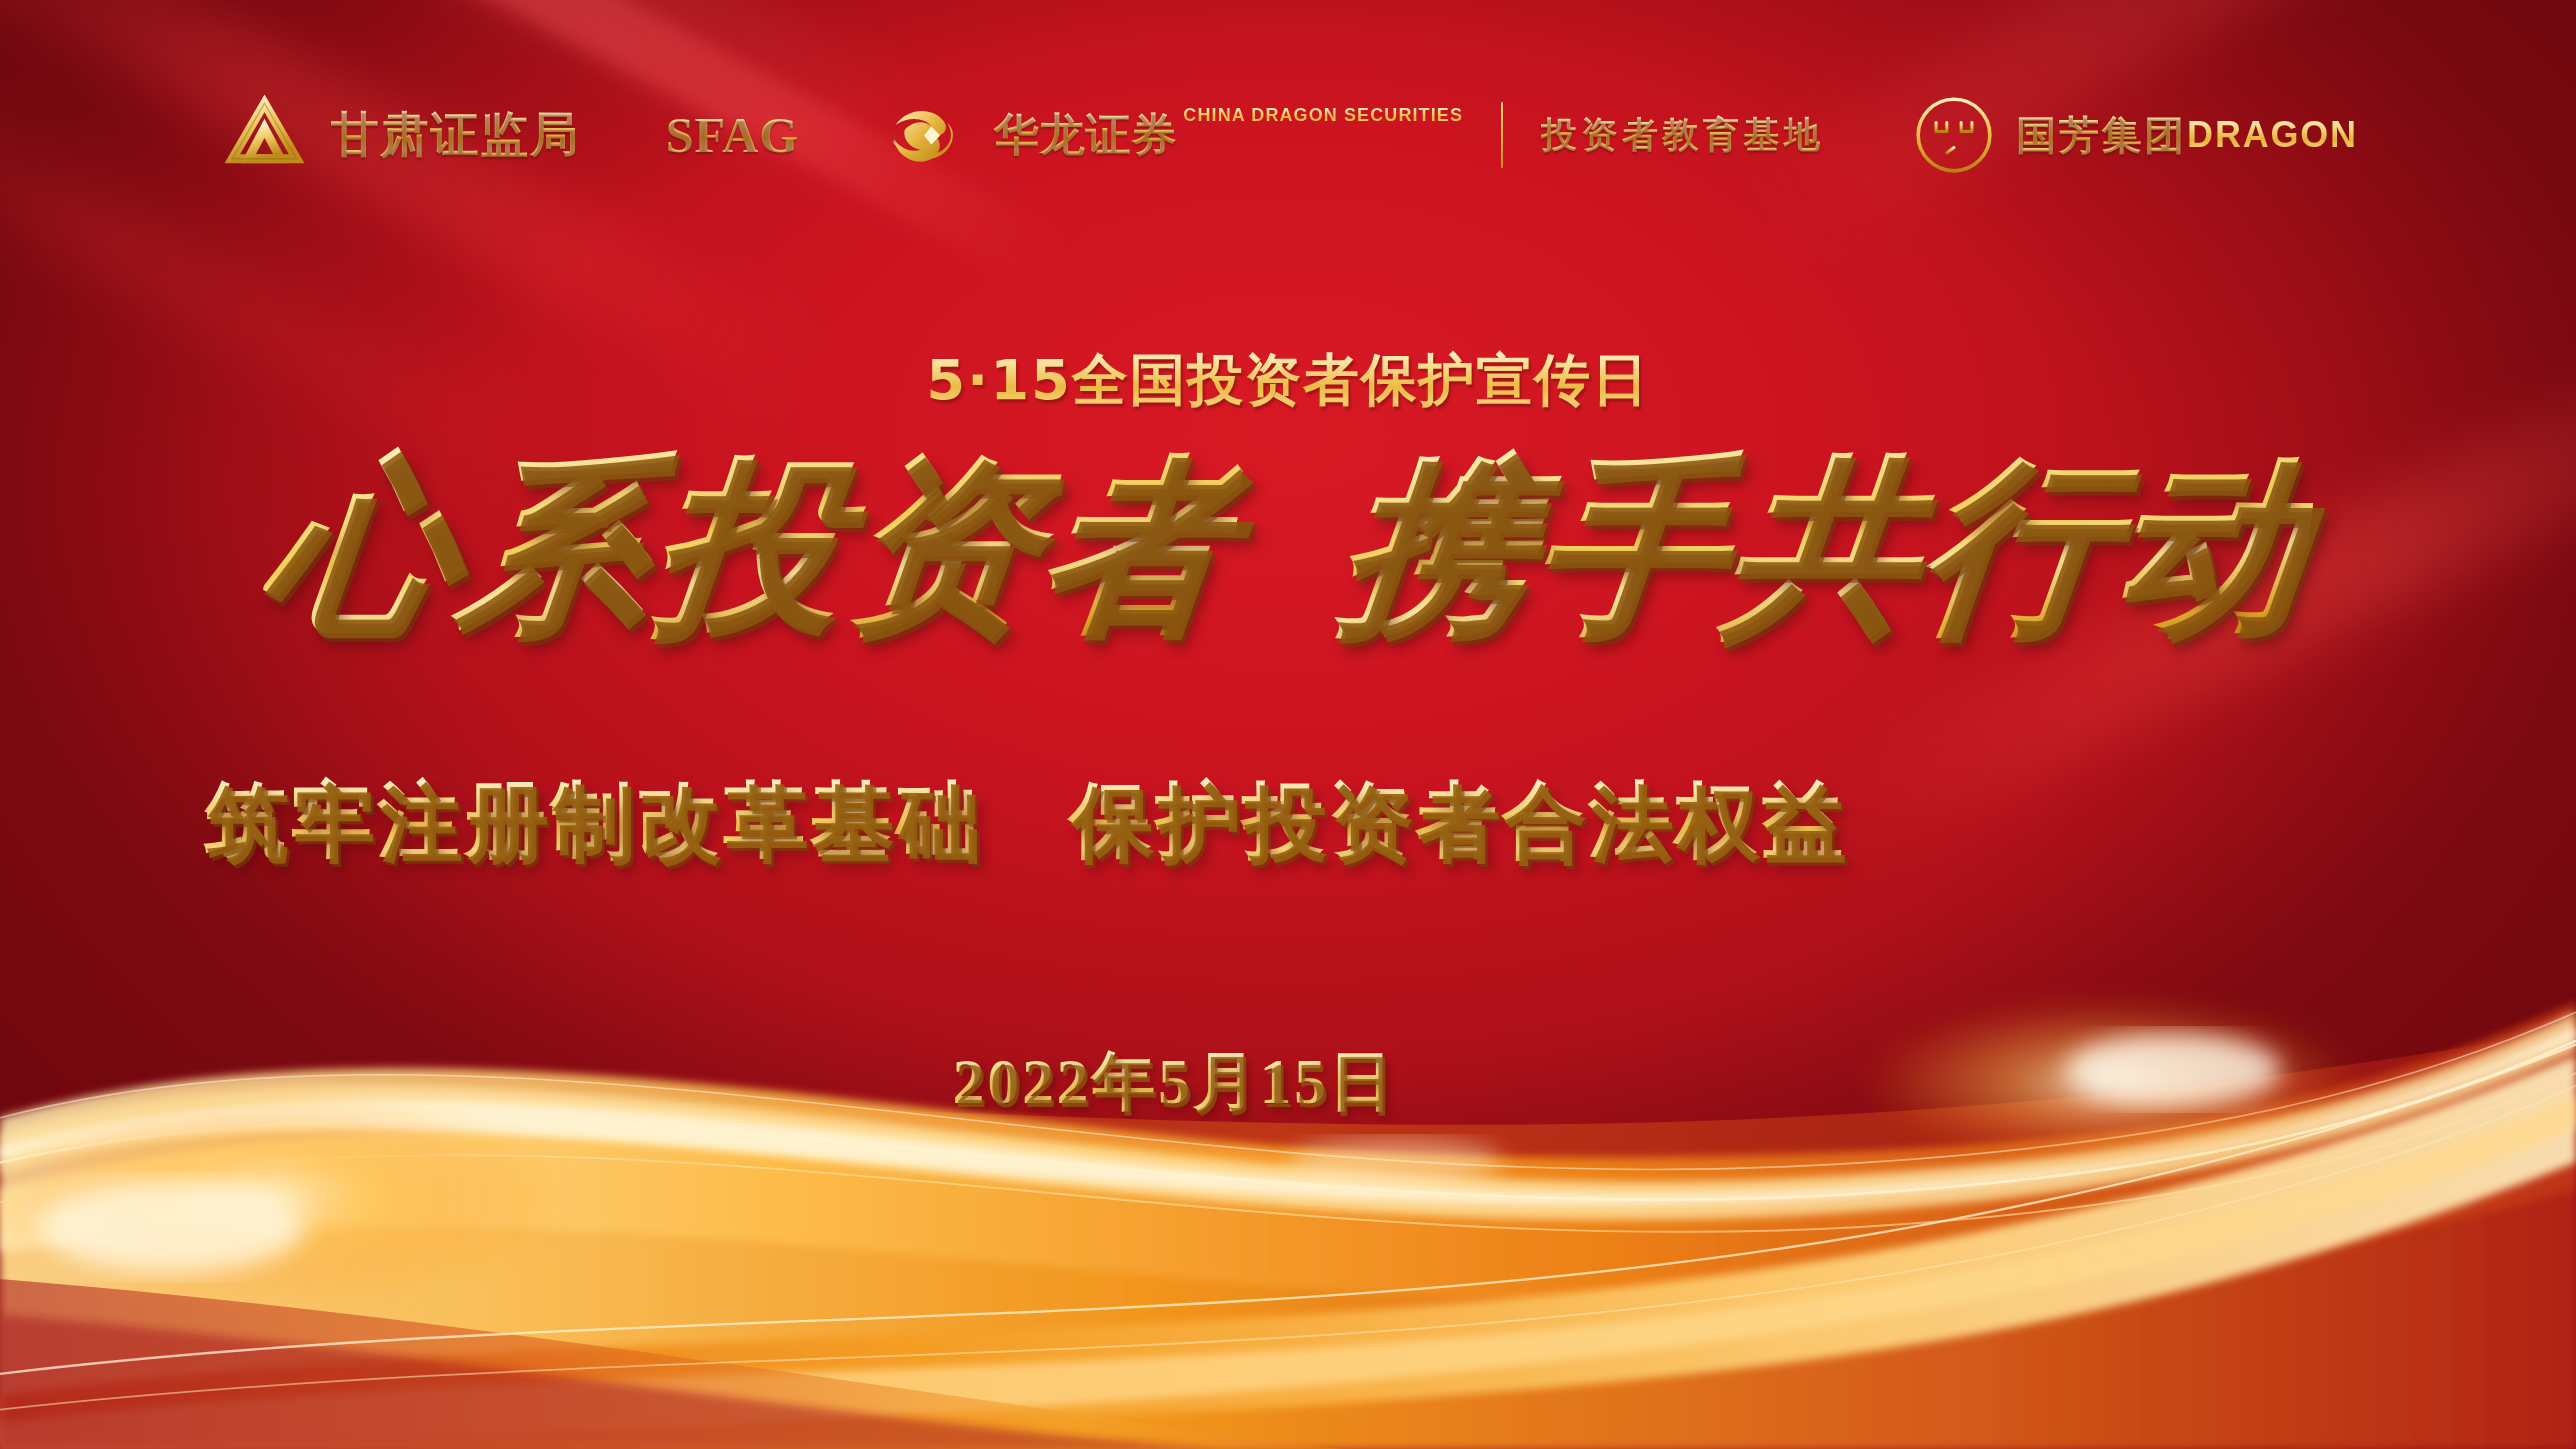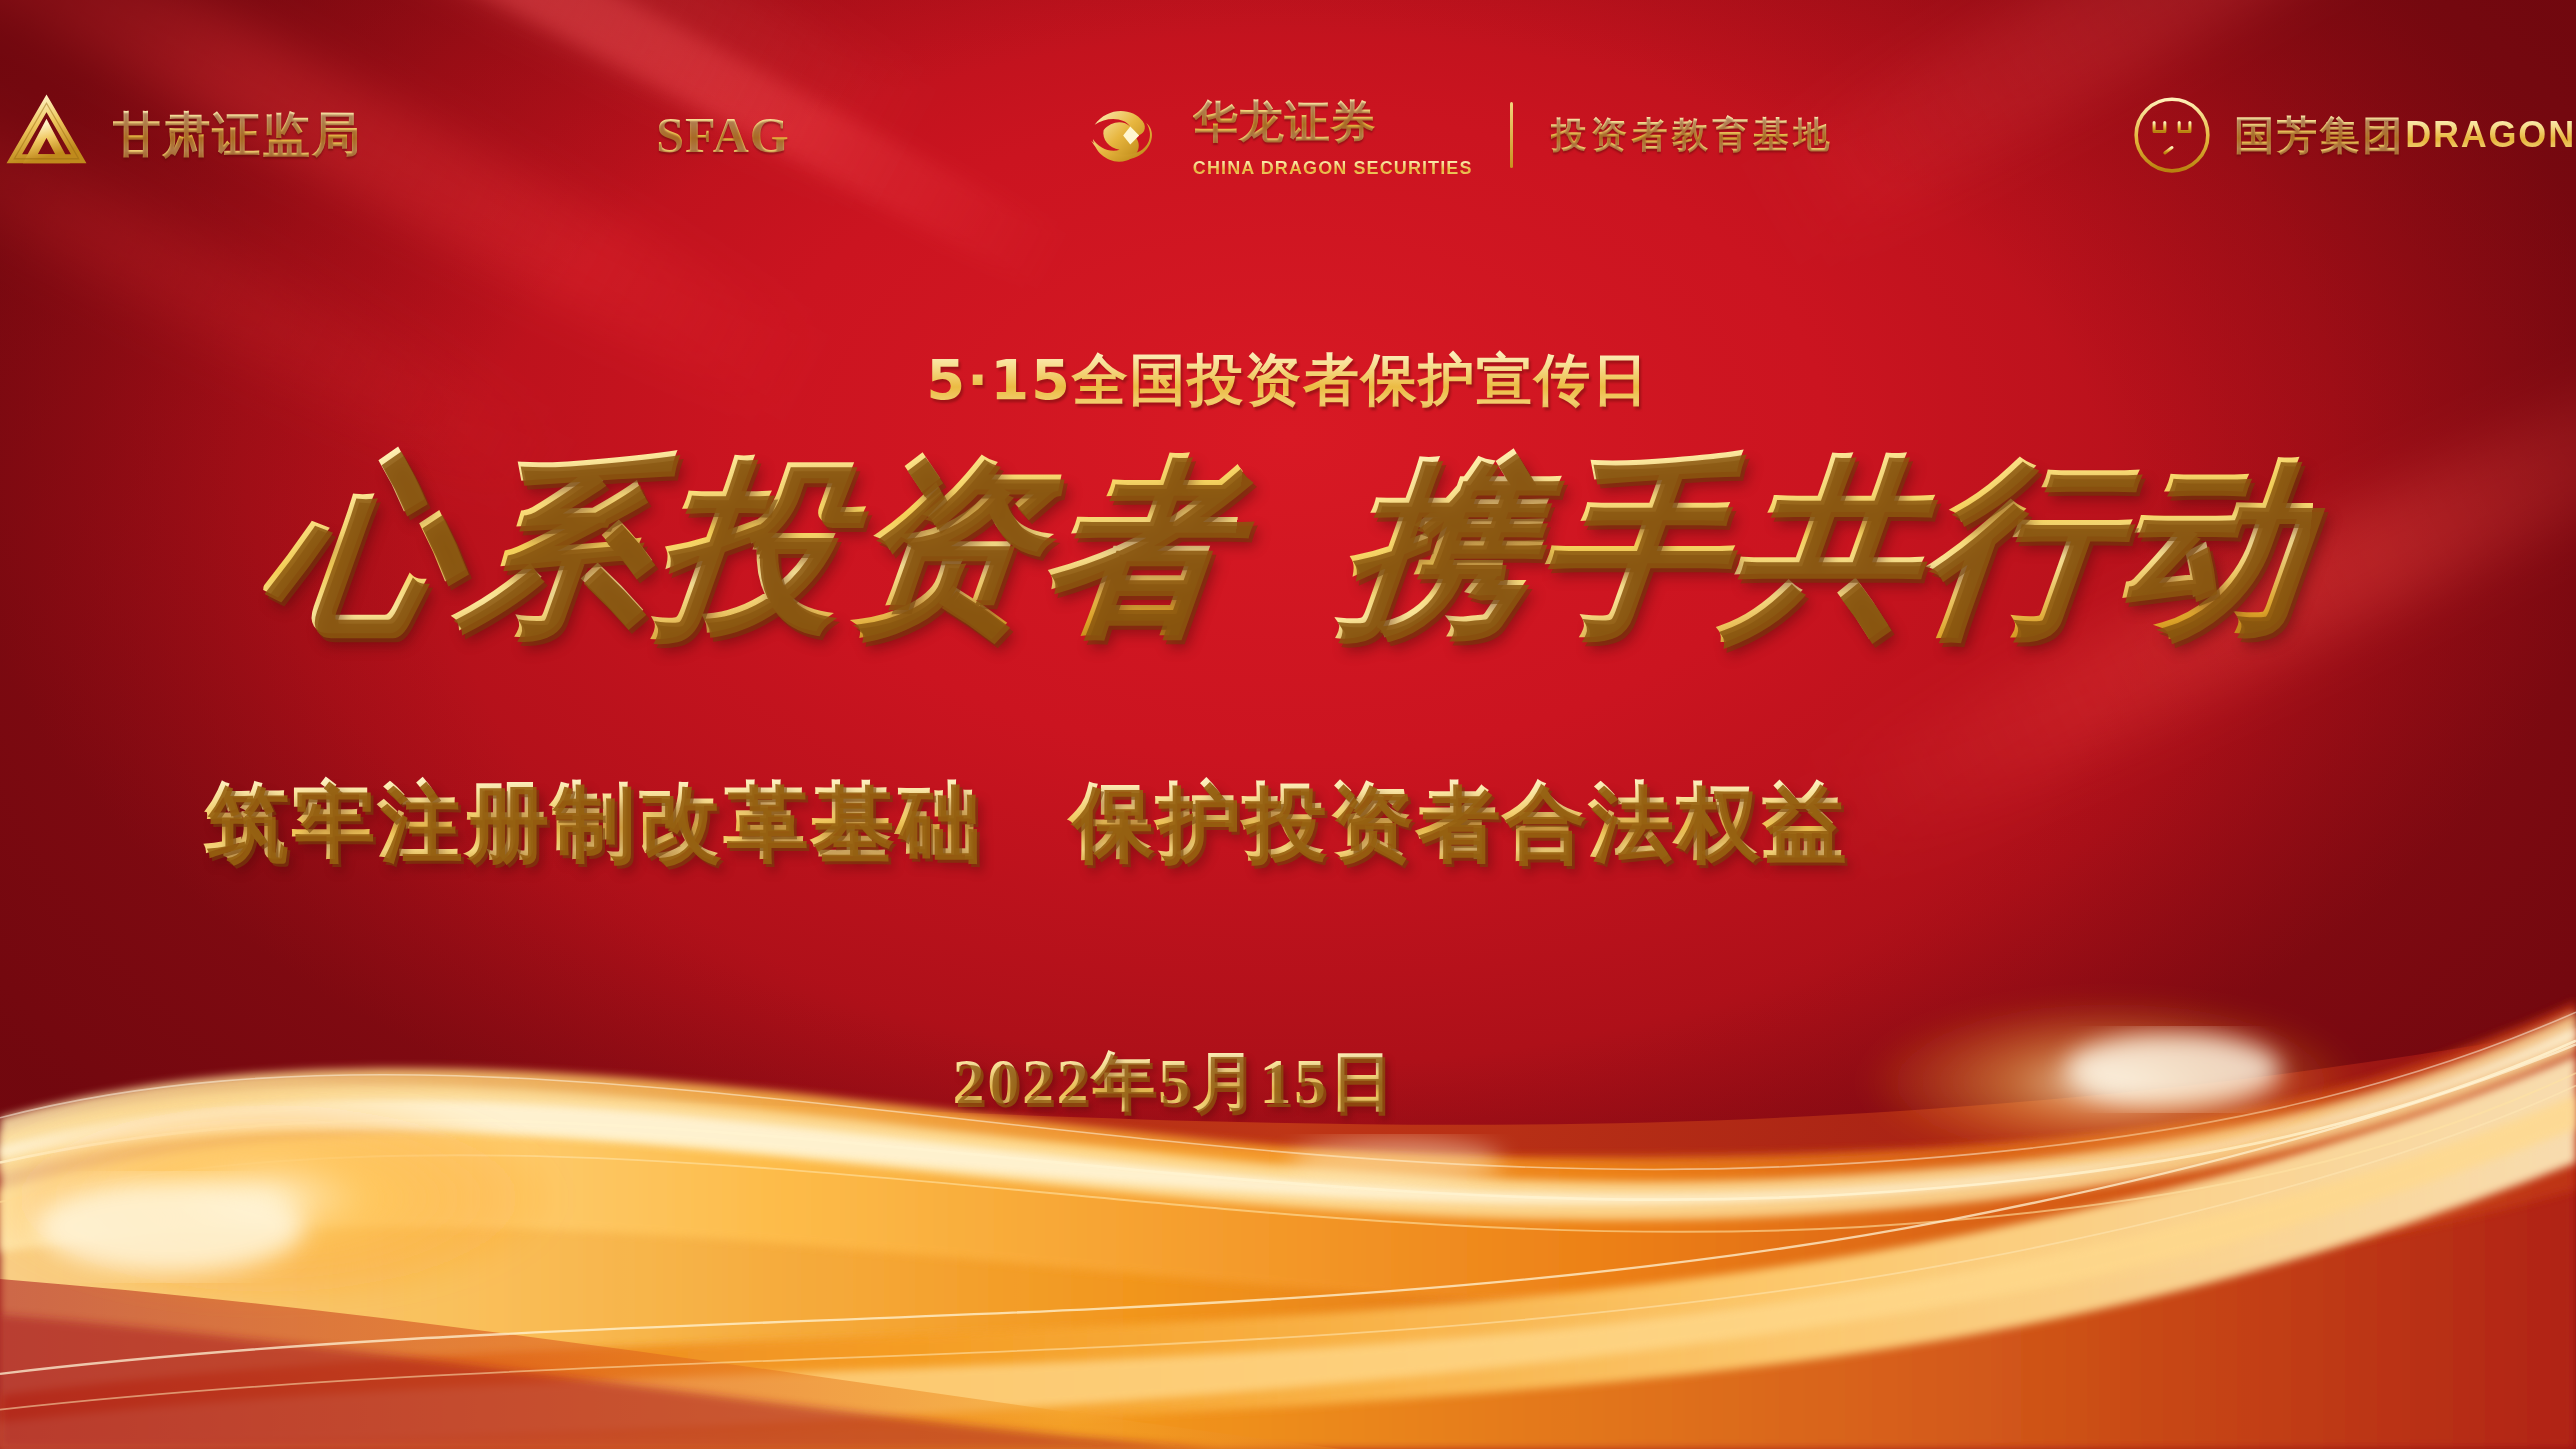--- a/index.html
+++ b/index.html
@@ -36,21 +36,21 @@
   .vign{position:absolute;inset:0;
     background:radial-gradient(ellipse 1521px 939px at 50% 38%, rgba(0,0,0,0) 55%, rgba(90,4,10,.55) 100%);}
 
   
   #ribbons{position:absolute;left:0;right:0;bottom:0;height:555px;overflow:hidden;}
   #ribbons svg{position:absolute;left:0;bottom:0;width:2576px;height:555px;}
 
   
   #logo-row{
     position:absolute;top:77px;left:0;width:2576px;height:116px;
-    display:flex;align-items:center;justify-content:space-between;gap:86px;
+    display:flex;align-items:center;justify-content:center;gap:86px;
   }
   .logo{display:flex;align-items:center;gap:19.7px;}
   .mark{flex:0 0 auto;display:block;}
 
   .gold-cn{
     font-family:"DejaVu Serif","Liberation Serif",serif;
     font-weight:700;
     background:linear-gradient(180deg,#FFF6CE 0%,#F7DE8E 26%,#E8B73C 55%,#F3D277 74%,#C98C1C 100%);
     -webkit-background-clip:text;background-clip:text;color:transparent;
     text-shadow:0 1.8px 1.8px rgba(90,10,8,.45);
@@ -61,21 +61,21 @@
     -webkit-background-clip:text;background-clip:text;color:transparent;
     white-space:nowrap;
   }
   .l1-name{font-size:48px;}
   .l2-wrap{display:flex;align-items:center;gap:18px;}
   .sfag{font-family:"Liberation Serif","DejaVu Serif",serif;font-weight:700;font-size:50px;letter-spacing:0.9px;}
   .l2-stack{display:flex;flex-direction:column;align-items:flex-start;gap:1.8px;}
   .l2-cn{font-size:40px;letter-spacing:0.9px;}
   .l2-en{font-family:"Liberation Sans",sans-serif;font-weight:700;font-size:17.4px;letter-spacing:0.5px;
     transform:scaleX(.97);transform-origin:left center;}
-  .l3-stack{display:flex;flex-direction:column;align-items:flex-start;gap:6px;}
+  .l3-stack{display:flex;flex-direction:row;align-items:flex-start;gap:6px;}
   .l3-cn{font-family:"DejaVu Sans","Liberation Sans",sans-serif;font-weight:700;font-size:45px;letter-spacing:0.9px;}
   .l3-en{font-family:"Liberation Sans",sans-serif;font-weight:700;font-size:18px;letter-spacing:1.1px;}
   .divider{width:2.7px;height:66px;background:linear-gradient(180deg,#F3D47C,#C8901F);margin:0 18px;border-radius:1.8px;}
   .l3-base{font-family:"DejaVu Sans","Liberation Sans",sans-serif;font-weight:600;font-size:36px;letter-spacing:4.5px;}
   .l4-stack{display:flex;flex-direction:row;align-items:center;gap:0px;}
   .l4-cn{font-family:"DejaVu Sans","Liberation Sans",sans-serif;font-weight:600;font-size:40px;letter-spacing:2.7px;}
   .l4-en{font-family:"Liberation Sans",sans-serif;font-weight:700;font-size:36px;letter-spacing:1.8px;}
 
   
   #event-title{

